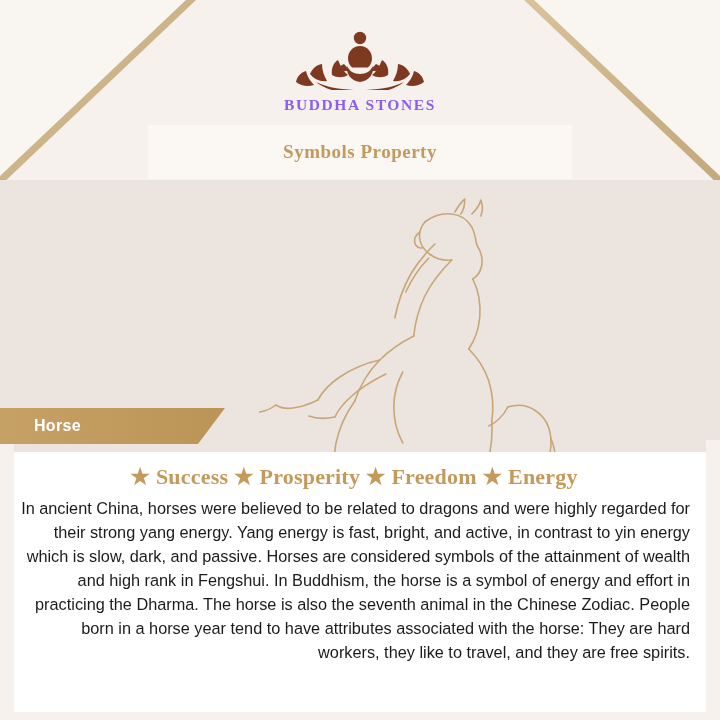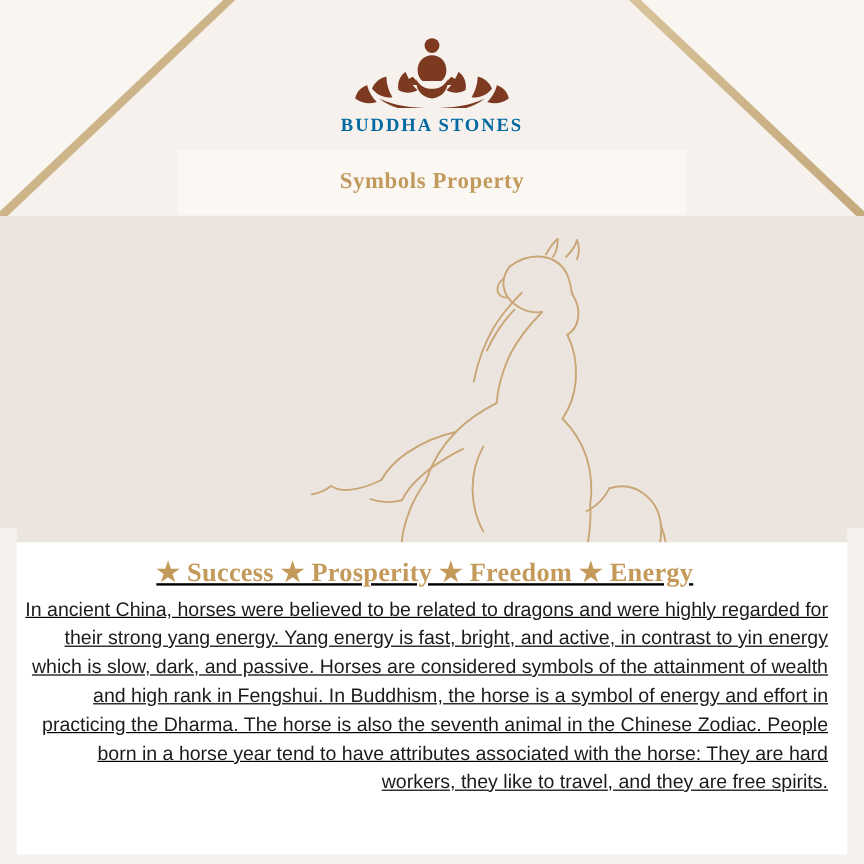--- a/index.html
+++ b/index.html
@@ -72,21 +72,21 @@
   .logo-mark {
     width: 148px;
     height: 66px;
     display: block;
   }
   .brand-name {
     margin-top: 6px;
     font-size: 15.5px;
     letter-spacing: 1.6px;
     font-weight: bold;
-    color: #0369a1;
+    color: #8b5cf6;
     font-family: "Liberation Serif", serif;
   }
 
   
   .title-band {
     position: absolute;
     top: 125px;
     left: 148px;
     width: 424px;
     height: 54px;
@@ -147,21 +147,20 @@
   .panel {
     position: absolute;
     left: 14px;
     right: 14px;
     top: 452px;
     bottom: 8px;
     background: #ffffff;
     z-index: 4;
     padding: 12px 16px 0 4px;
     box-sizing: border-box;
-    text-decoration: underline;
   }
   .keywords {
     text-align: center;
     font-family: "Liberation Serif", serif;
     font-weight: bold;
     font-size: 22px;
     color: #c49a5a;
     letter-spacing: 0.2px;
     margin-bottom: 7px;
     white-space: nowrap;
@@ -286,19 +285,22 @@
     </svg>
   </div>
 
   <div class="title-band">
     <div class="title-band-text">Symbols Property</div>
   </div>
 
   <div class="frame-edge-left"></div>
   <div class="frame-edge-right"></div>
 
+  <div class="tag">
+    <span class="tag-text">Horse</span>
+  </div>
 
   <div class="panel">
     <div class="keywords">★ Success ★ Prosperity ★ Freedom ★ Energy</div>
     <div class="body-text">In ancient China, horses were believed to be related to dragons and were highly regarded for their strong yang energy. Yang energy is fast, bright, and active, in contrast to yin energy which is slow, dark, and passive. Horses are considered symbols of the attainment of wealth and high rank in Fengshui. In Buddhism, the horse is a symbol of energy and effort in practicing the Dharma. The horse is also the seventh animal in the Chinese Zodiac. People born in a horse year tend to have attributes associated with the horse: They are hard workers, they like to travel, and they are free spirits.</div>
   </div>
 
 </div>
 
 </body></html>

